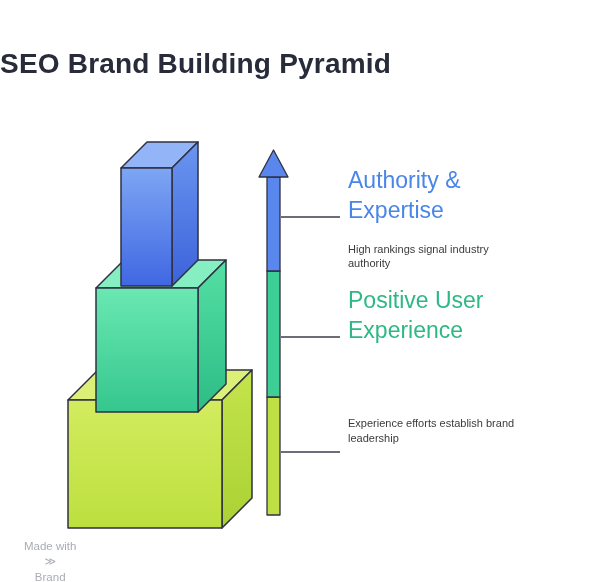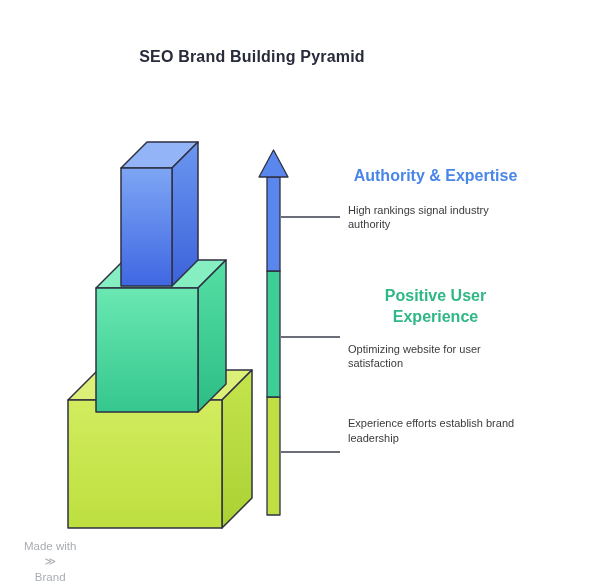--- a/index.html
+++ b/index.html
@@ -13,47 +13,46 @@
     width: 600px;
     height: 582px;
     background: #ffffff;
     overflow: hidden;
   }
   .page-title {
     position: absolute;
     top: 48px;
     left: 0;
     width: 504px;
-    text-align: center;
-    font-size: 16px;
+    text-align: left;
+    font-size: 28px;
     font-weight: bold;
     color: #272b3a;
     letter-spacing: 0.2px;
   }
   #diagram-svg {
     position: absolute;
     top: 0;
     left: 0;
   }
   .sections {
     position: absolute;
     left: 348px;
     top: 0;
     width: 230px;
   }
   .section {
     position: absolute;
     left: 0;
   }
   .section-heading {
-    font-size: 16px;
-    font-weight: bold;
+    font-size: 23px;
+    font-weight: normal;
     line-height: 1.3;
     max-width: 175px;
-    text-align: center;
   }
   .section-desc {
     font-size: 11px;
     line-height: 1.32;
     color: #3b3b3b;
     max-width: 185px;
     margin-top: 14px;
   }
   .section-authority { top: 166px; }
   .section-authority .section-heading { color: #4a86e8; }
@@ -148,21 +147,20 @@
 
   <div class="sections">
 
     <div class="section section-authority">
       <div class="section-heading">Authority &amp; Expertise</div>
       <div class="section-desc">High rankings signal industry authority</div>
     </div>
 
     <div class="section section-ux">
       <div class="section-heading">Positive User Experience</div>
-      <div class="section-desc">Optimizing website for user satisfaction</div>
     </div>
 
     <div class="section section-brand">
       <div class="section-desc">Experience efforts establish brand leadership</div>
     </div>
 
   </div>
 
   <div class="watermark">
     <span>Made with</span>

